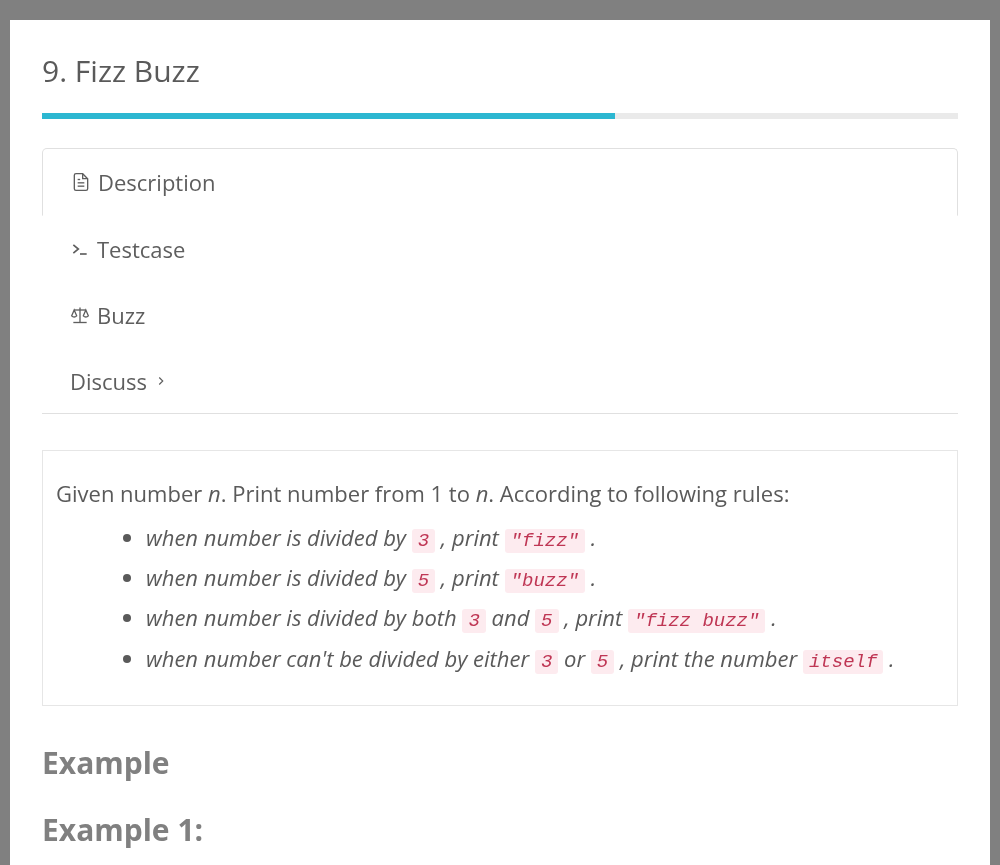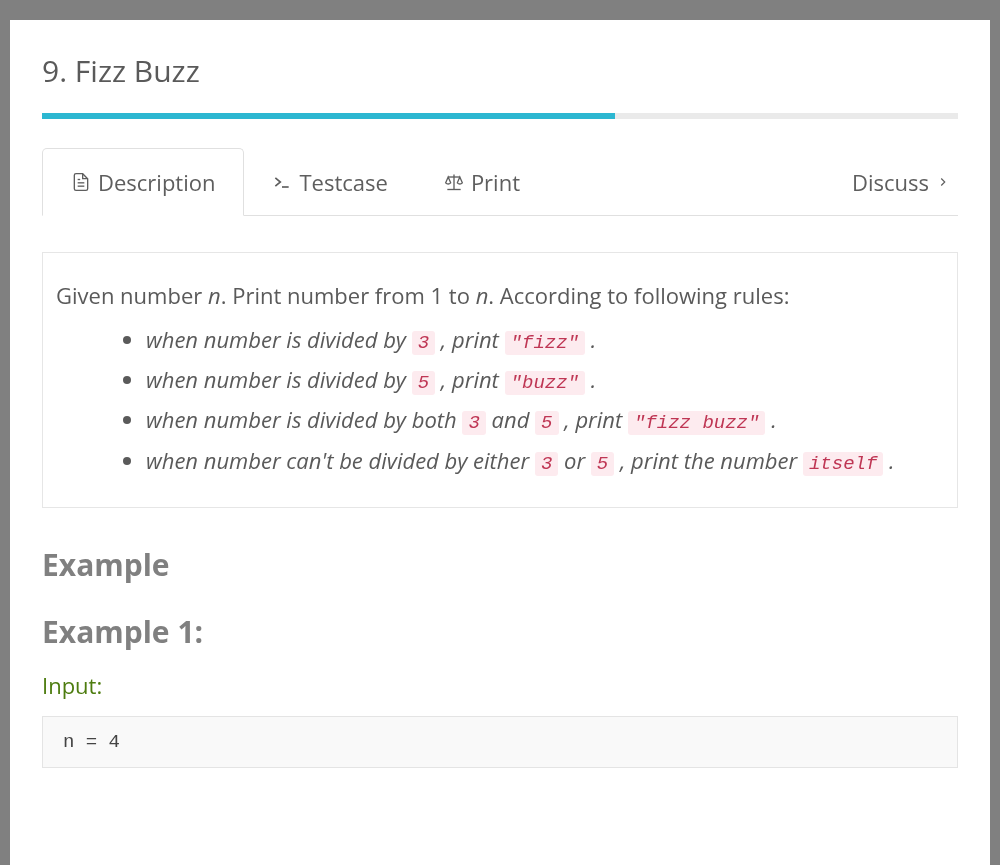--- a/index.html
+++ b/index.html
@@ -35,20 +35,21 @@
       left: 0; top: 0;
       height: 100%;
       background: #2cb7d1;
       width: 62.5%;
     }
     .tabs {
       display: flex;
       border-bottom: 1px solid #e0e0e0;
       margin-bottom: 36px;
       align-items: stretch;
+      flex-direction: column;
     }
     .tab {
       display: flex;
       align-items: center;
       gap: 7px;
       padding: 18px 28px;
       font-size: 22px;
       color: #5e5e5e;
       cursor: pointer;
       position: relative;
@@ -160,21 +161,21 @@
     <div class="tab">
       <span class="icon">
         <svg viewBox="0 0 24 24" fill="none" stroke="currentColor" stroke-width="1.6">
             <line x1="12" y1="3" x2="12" y2="21"></line>
             <line x1="4" y1="21" x2="20" y2="21"></line>
             <line x1="5" y1="6" x2="19" y2="6"></line>
             <path d="M5 6l-3 7a4 4 0 0 0 6 0z"></path>
             <path d="M19 6l3 7a4 4 0 0 1-6 0z"></path>
           </svg>
       </span>
-      <span>Print</span>
+      <span>Buzz</span>
     </div>
     <div class="spacer"></div>
     <div class="tab discuss">
       <span>Discuss</span>
       <span class="chev">
         <svg viewBox="0 0 24 24" fill="none" stroke="currentColor" stroke-width="2">
             <polyline points="9 6 15 12 9 18"></polyline>
           </svg>
       </span>
     </div>

